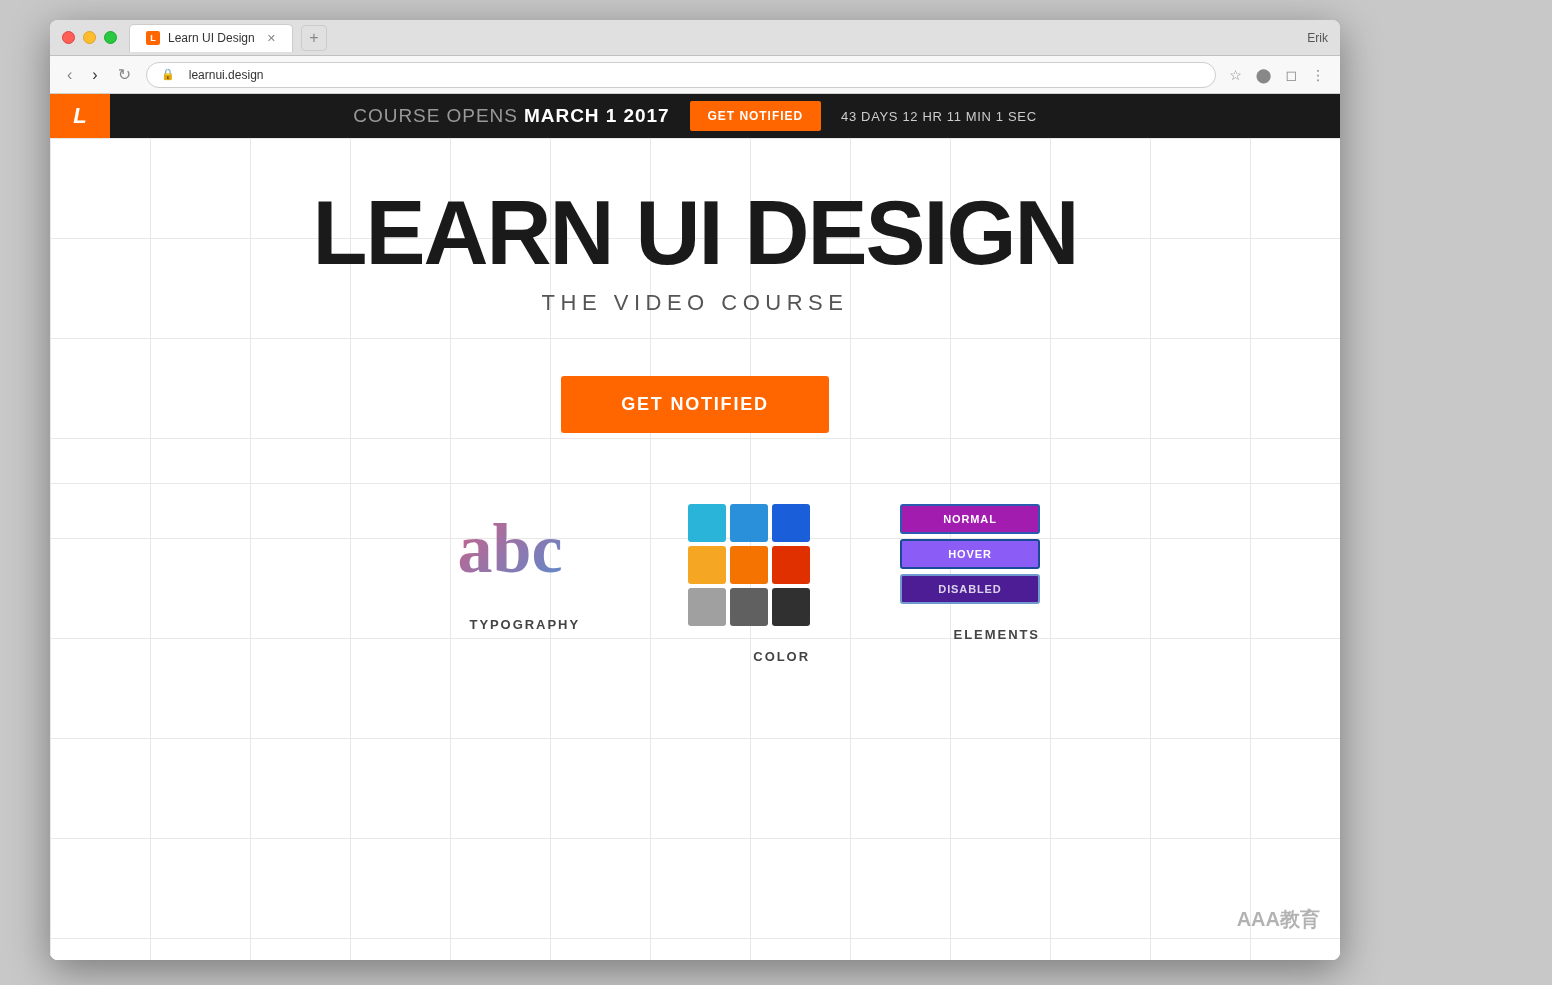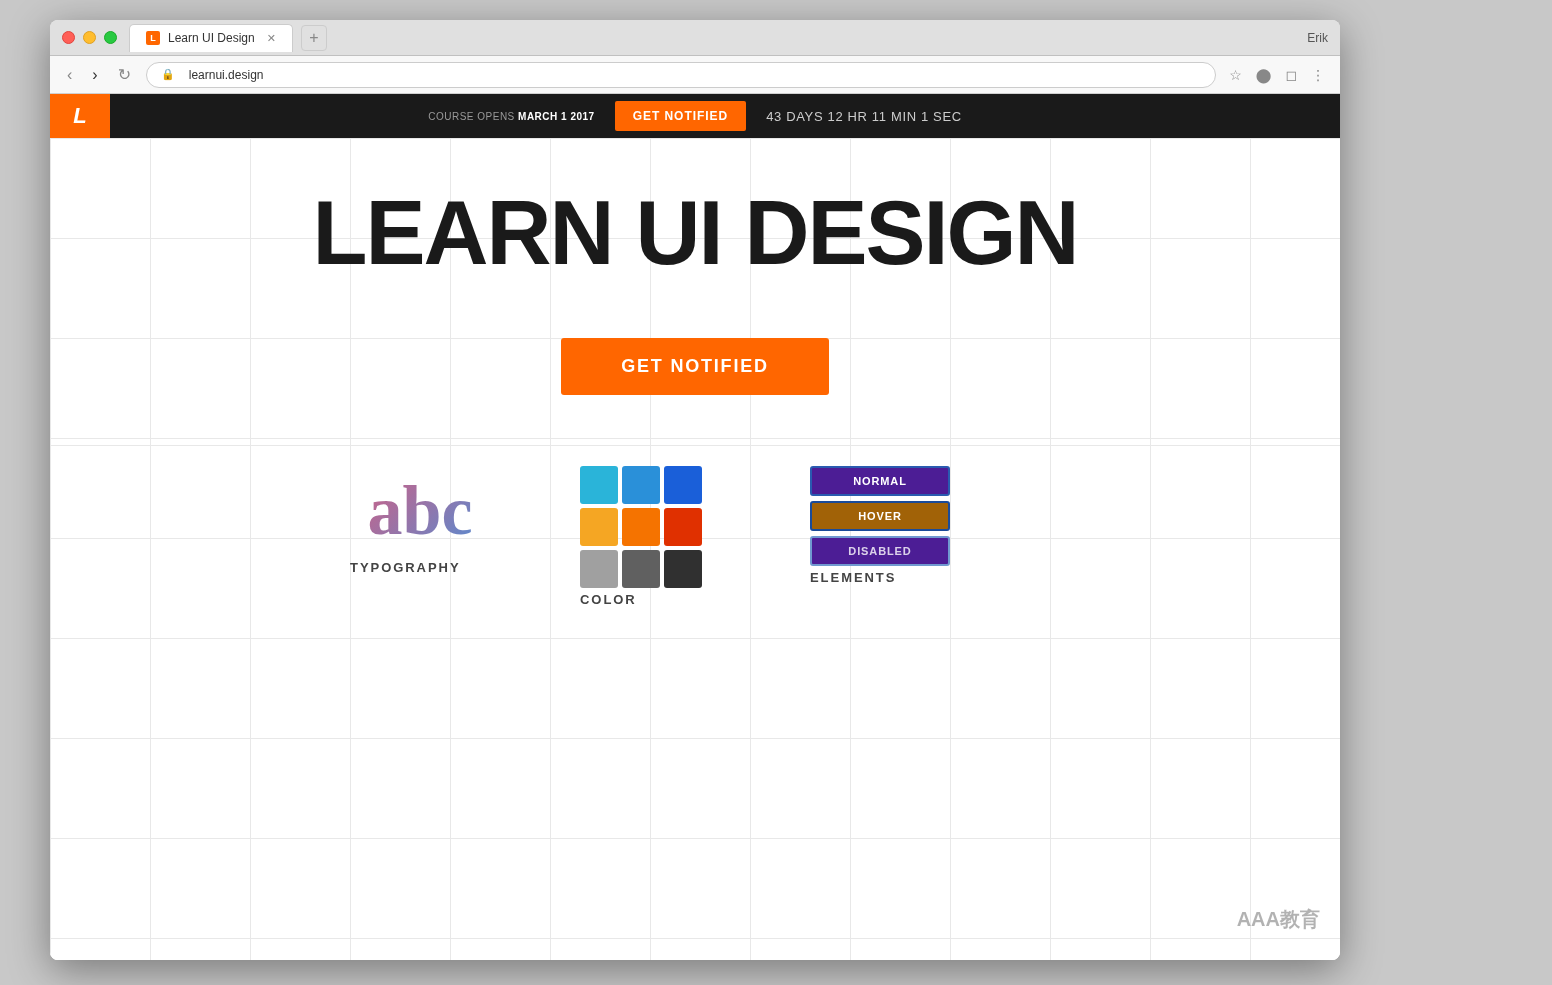--- a/index.html
+++ b/index.html
@@ -205,21 +205,21 @@
       display: flex;
       align-items: center;
       justify-content: center;
       font-size: 22px;
       font-weight: 900;
       color: #fff;
       font-style: italic;
     }
 
     .announcement-text {
-      font-size: 10px;
+      font-size: 19px;
       color: #999;
       letter-spacing: 0.05em;
       text-align: center;
     }
 
     .announcement-text strong {
       color: #fff;
       font-weight: 700;
     }
 
@@ -320,23 +320,23 @@
       width: 100%;
       position: relative;
       z-index: 1;
       border-top: 1px solid #e8e8e8;
       margin-top: 50px;
     }
 
     .feature-item {
       display: flex;
       flex-direction: column;
-      align-items: flex-start;
+      align-items: flex-end;
       width: 230px;
-      gap: 4px;
+      gap: 23px;
     }
 
     .feature-label {
       font-size: 13px;
       font-weight: 600;
       letter-spacing: 0.15em;
       color: #444;
       text-transform: uppercase;
     }
 
@@ -383,26 +383,26 @@
       padding: 7px 12px;
       font-size: 11px;
       font-weight: 700;
       letter-spacing: 0.08em;
       text-align: center;
       border-radius: 3px;
       color: #fff;
     }
 
     .elem-btn-normal {
-      background: #4c1d95;
+      background: #a21caf;
       border: 2px solid #2a5bb0;
     }
 
     .elem-btn-hover {
-      background: #a16207;
+      background: #8b5cf6;
       border: 2px solid #1a4b99;
     }
 
     .elem-btn-disabled {
       background: #4c1d95;
       border: 2px solid #7099d0;
       color: rgba(255,255,255,0.8);
     }
 
     
@@ -495,20 +495,21 @@
       </span>
       <button class="notify-btn">GET NOTIFIED</button>
       <span class="countdown">43 DAYS 12 HR 11 MIN 1 SEC</span>
     </div>
 
     <div class="hero">
       <div class="grid-bg"></div>
 
       <div class="hero-content">
         <h1 class="main-title">LEARN UI DESIGN</h1>
+        <p class="subtitle">THE VIDEO COURSE</p>
         <button class="hero-cta">GET NOTIFIED</button>
       </div>
 
       <div class="features">
 
         <div class="feature-item">
           <div class="typography-icon">abc</div>
           <span class="feature-label">TYPOGRAPHY</span>
         </div>
 

